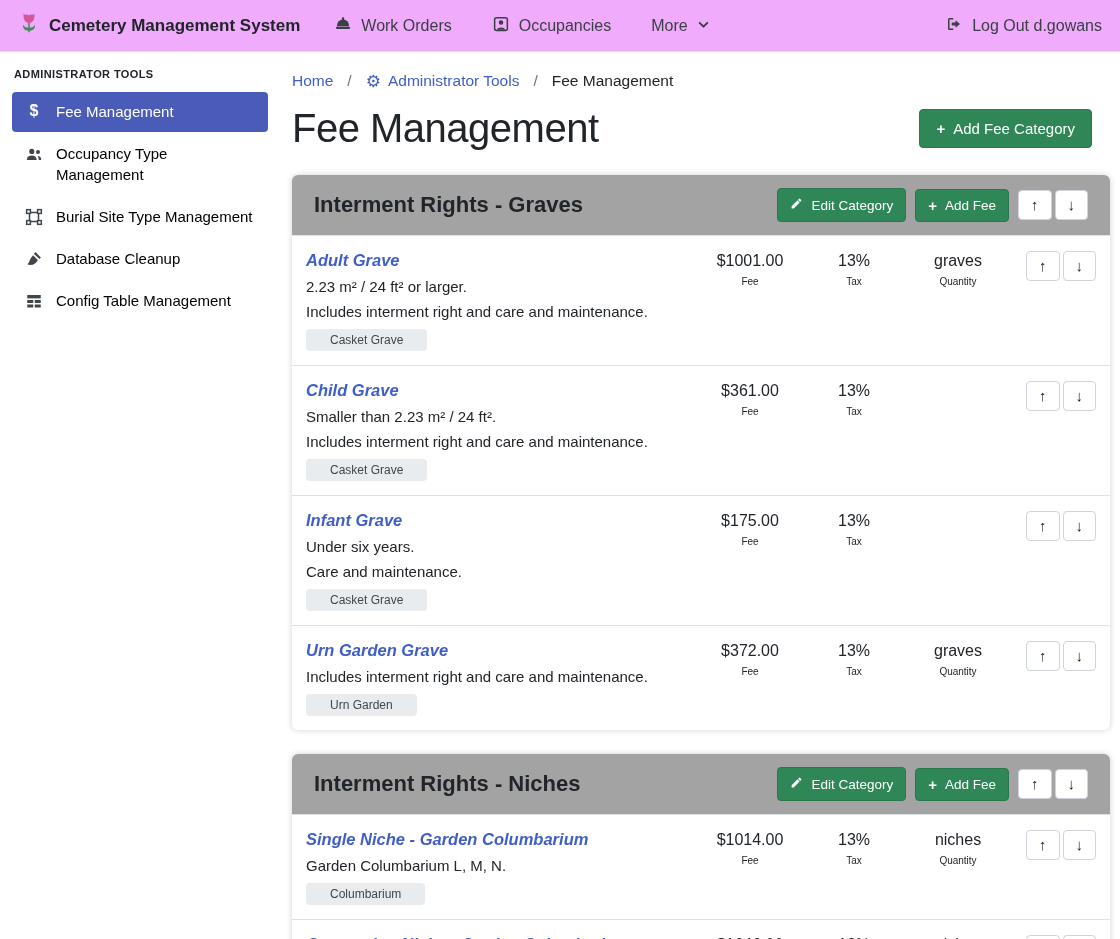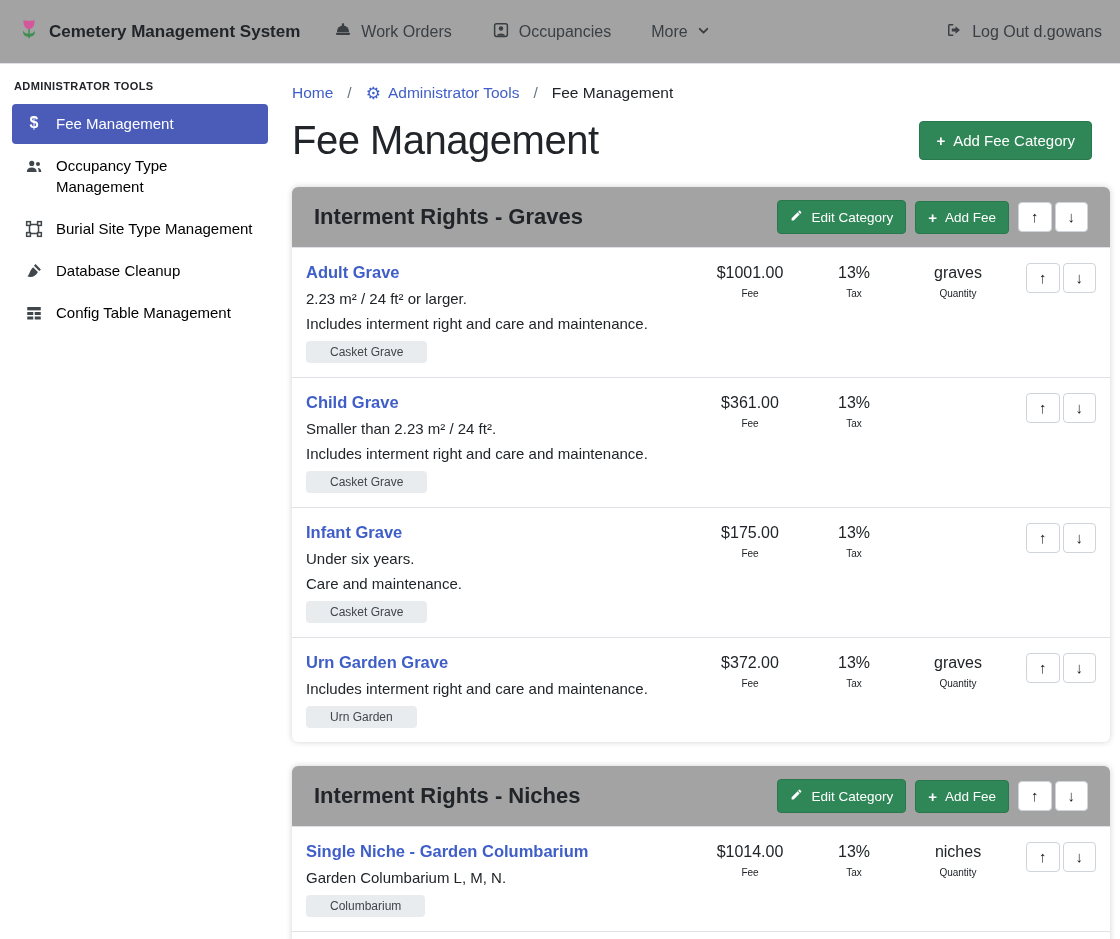--- a/index.html
+++ b/index.html
@@ -4,26 +4,26 @@
 <style>
   * { box-sizing: border-box; margin: 0; padding: 0; }
   html, body { width: 1120px; height: 939px; overflow: hidden; }
   body {
     font-family: "Liberation Sans", sans-serif;
     color: #212529;
     background: #fff;
   }
   
   .navbar {
-    height: 64px;
+    height: 52px;
     display: flex;
     align-items: center;
     padding: 0 18px;
     border-bottom: 1px solid #dee2e6;
-    background: #a3a3a3;
+    background: #f0abfc;
   }
   .brand { display: flex; align-items: center; gap: 9px; font-size: 17px; font-weight: 700; color: #212529; cursor: pointer; }
   .nav-links { display: flex; align-items: center; margin-left: 34px; gap: 40px; }
   .nav-item { display: flex; align-items: center; gap: 9px; font-size: 16px; color: #3a3f44; cursor: pointer; }
   .nav-right { margin-left: auto; }
   
   .layout { display: flex; height: 887px; }
   .sidebar { width: 280px; flex: none; padding: 14px 0 0 0; }
   .sidebar-heading { font-size: 11px; font-weight: 700; letter-spacing: .4px; color: #212529; padding: 0 14px; margin: 2px 0 12px; }
   .side-item {
@@ -65,21 +65,21 @@
     background: #a3a3a3; padding: 13px 22px; display: flex; align-items: center;
     border-radius: 6px 6px 0 0;
   }
   .card-title { font-size: 22px; font-weight: 600; }
   .card-actions { margin-left: auto; display: flex; align-items: center; gap: 9px; padding-left: 27px; }
   .card-actions .pair { display: flex; gap: 3px; }
   
   .fee-row { display: flex; align-items: flex-start; padding: 15px 14px 14px 14px; border-top: 1px solid #dee2e6; }
   .card .fee-row:first-of-type { border-top: none; }
   .fee-info { flex: 1; min-width: 0; padding-right: 8px; }
-  .fee-name { font-size: 16.5px; font-weight: 600; color: #3f5ec7; text-decoration: none; display: inline-block; cursor: pointer; }
+  .fee-name { font-size: 16.5px; font-weight: 600; color: #3f5ec7; text-decoration: none; display: inline-block; cursor: pointer; font-style: italic; }
   .fee-desc { font-size: 15px; color: #212529; margin-top: 8px; }
   .badge {
     display: inline-block; margin-top: 9px; background: #e9ecef; color: #41464b;
     border-radius: 4px; padding: 4px 24px; font-size: 12px;
   }
   .stat { width: 104px; flex: none; text-align: center; padding-top: 1px; }
   .stat-value { font-size: 16px; color: #212529; }
   .stat-label { font-size: 10px; color: #212529; margin-top: 6px; }
   .row-arrows { width: 86px; flex: none; display: flex; gap: 3px; justify-content: flex-end; }
 </style>

